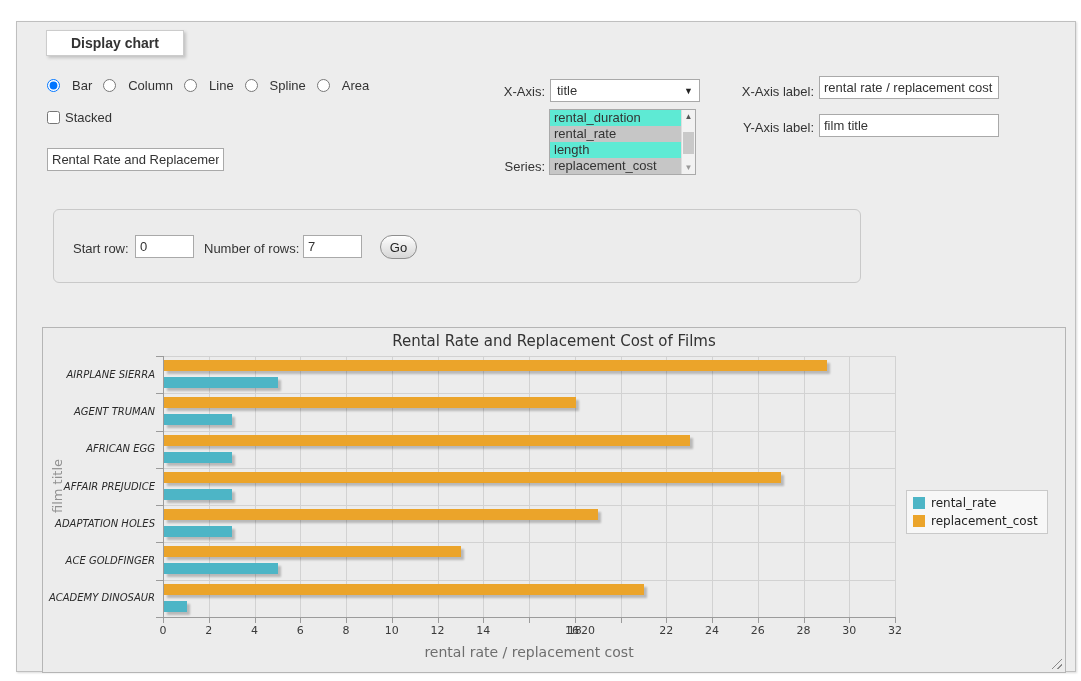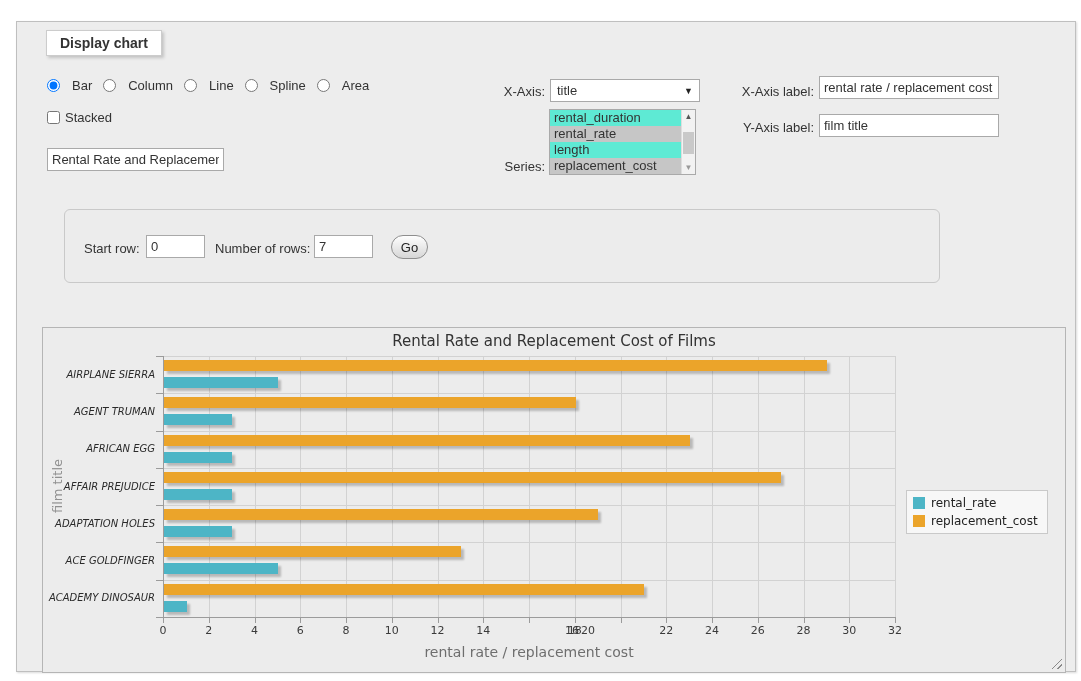--- a/index.html
+++ b/index.html
@@ -2,21 +2,21 @@
 <html><head>
 <meta charset="utf-8">
 <style>
   * { margin:0; padding:0; box-sizing:border-box; }
   html,body { width:1081px; height:681px; }
   body { background:#ffffff; font-family:"Liberation Sans", sans-serif; position:relative; overflow:hidden; color:#333; }
 
   .fieldset { position:absolute; left:16px; top:21px; width:1060px; height:651px;
     background:#ededed; border:1px solid #bfbfbf; box-shadow:1px 1px 2px rgba(0,0,0,0.15); }
   .legend-box { position:absolute; left:29px; top:8px; background:#fff; border:1px solid #ccc;
-    box-shadow:2px 2px 3px rgba(0,0,0,0.18); padding:4px 13px; font-size:14px; font-weight:bold; color:#333; z-index:3; }
+    box-shadow:2px 2px 3px rgba(0,0,0,0.18); padding:4px 24px; font-size:14px; font-weight:bold; color:#333; z-index:3; }
 
   
   .radio-group { position:absolute; left:30px; top:56px; display:flex; align-items:center; gap:11px; font-size:13px; }
   .radio-item { display:flex; align-items:center; gap:12px; cursor:default; }
   .radio-item input { width:13px; height:13px; }
   .check-group { position:absolute; left:30px; top:88px; display:flex; align-items:center; gap:5px; font-size:13px; }
   .check-group input { width:13px; height:13px; }
 
   input[type=text] { border:1px solid #a9a9a9; background:#fff; font-family:"Liberation Sans",sans-serif;
     font-size:13px; color:#333; padding:0 4px; }
@@ -40,22 +40,22 @@
   .series-option.selected { background:#c6c6c6; }
   .series-scrollbar { position:absolute; right:0; top:0; width:14px; bottom:0; background:#f2f2f2; border-left:1px solid #ddd; }
   .sb-arrow { position:absolute; left:0; width:100%; height:13px; font-size:8px; color:#555; text-align:center; line-height:13px; }
   .sb-up { top:0; } .sb-down { bottom:0; color:#999; }
   .sb-thumb { position:absolute; left:1px; width:11px; top:22px; height:22px; background:#c9c9c9; }
 
   .axis-input { position:absolute; left:802px; width:180px; height:23px; }
   .xlabel-input { top:54px; } .ylabel-input { top:92px; }
 
   
-  .rows-panel { position:absolute; left:36px; top:187px; width:876px; height:74px;
-    border:1px solid #c9c9c9; border-radius:6px; background:#ececec;margin-left:11px; }
+  .rows-panel { position:absolute; left:36px; top:187px; width:808px; height:74px;
+    border:1px solid #c9c9c9; border-radius:6px; background:#ececec; }
   .rows-panel .form-label { text-align:left; }
   .lbl-startrow { left:19px; top:31px; width:70px; }
   .start-input { position:absolute; left:81px; top:25px; width:59px; height:23px; }
   .lbl-numrows { left:150px; top:31px; width:110px; }
   .num-input { position:absolute; left:249px; top:25px; width:59px; height:23px; }
   .go-button { position:absolute; left:326px; top:25px; width:37px; height:24px; border-radius:12px;
     border:1px solid #8e8e8e; background:linear-gradient(#fefefe,#d6d6d6); font-size:13px; color:#222;
     font-family:"Liberation Sans",sans-serif; }
 
   

